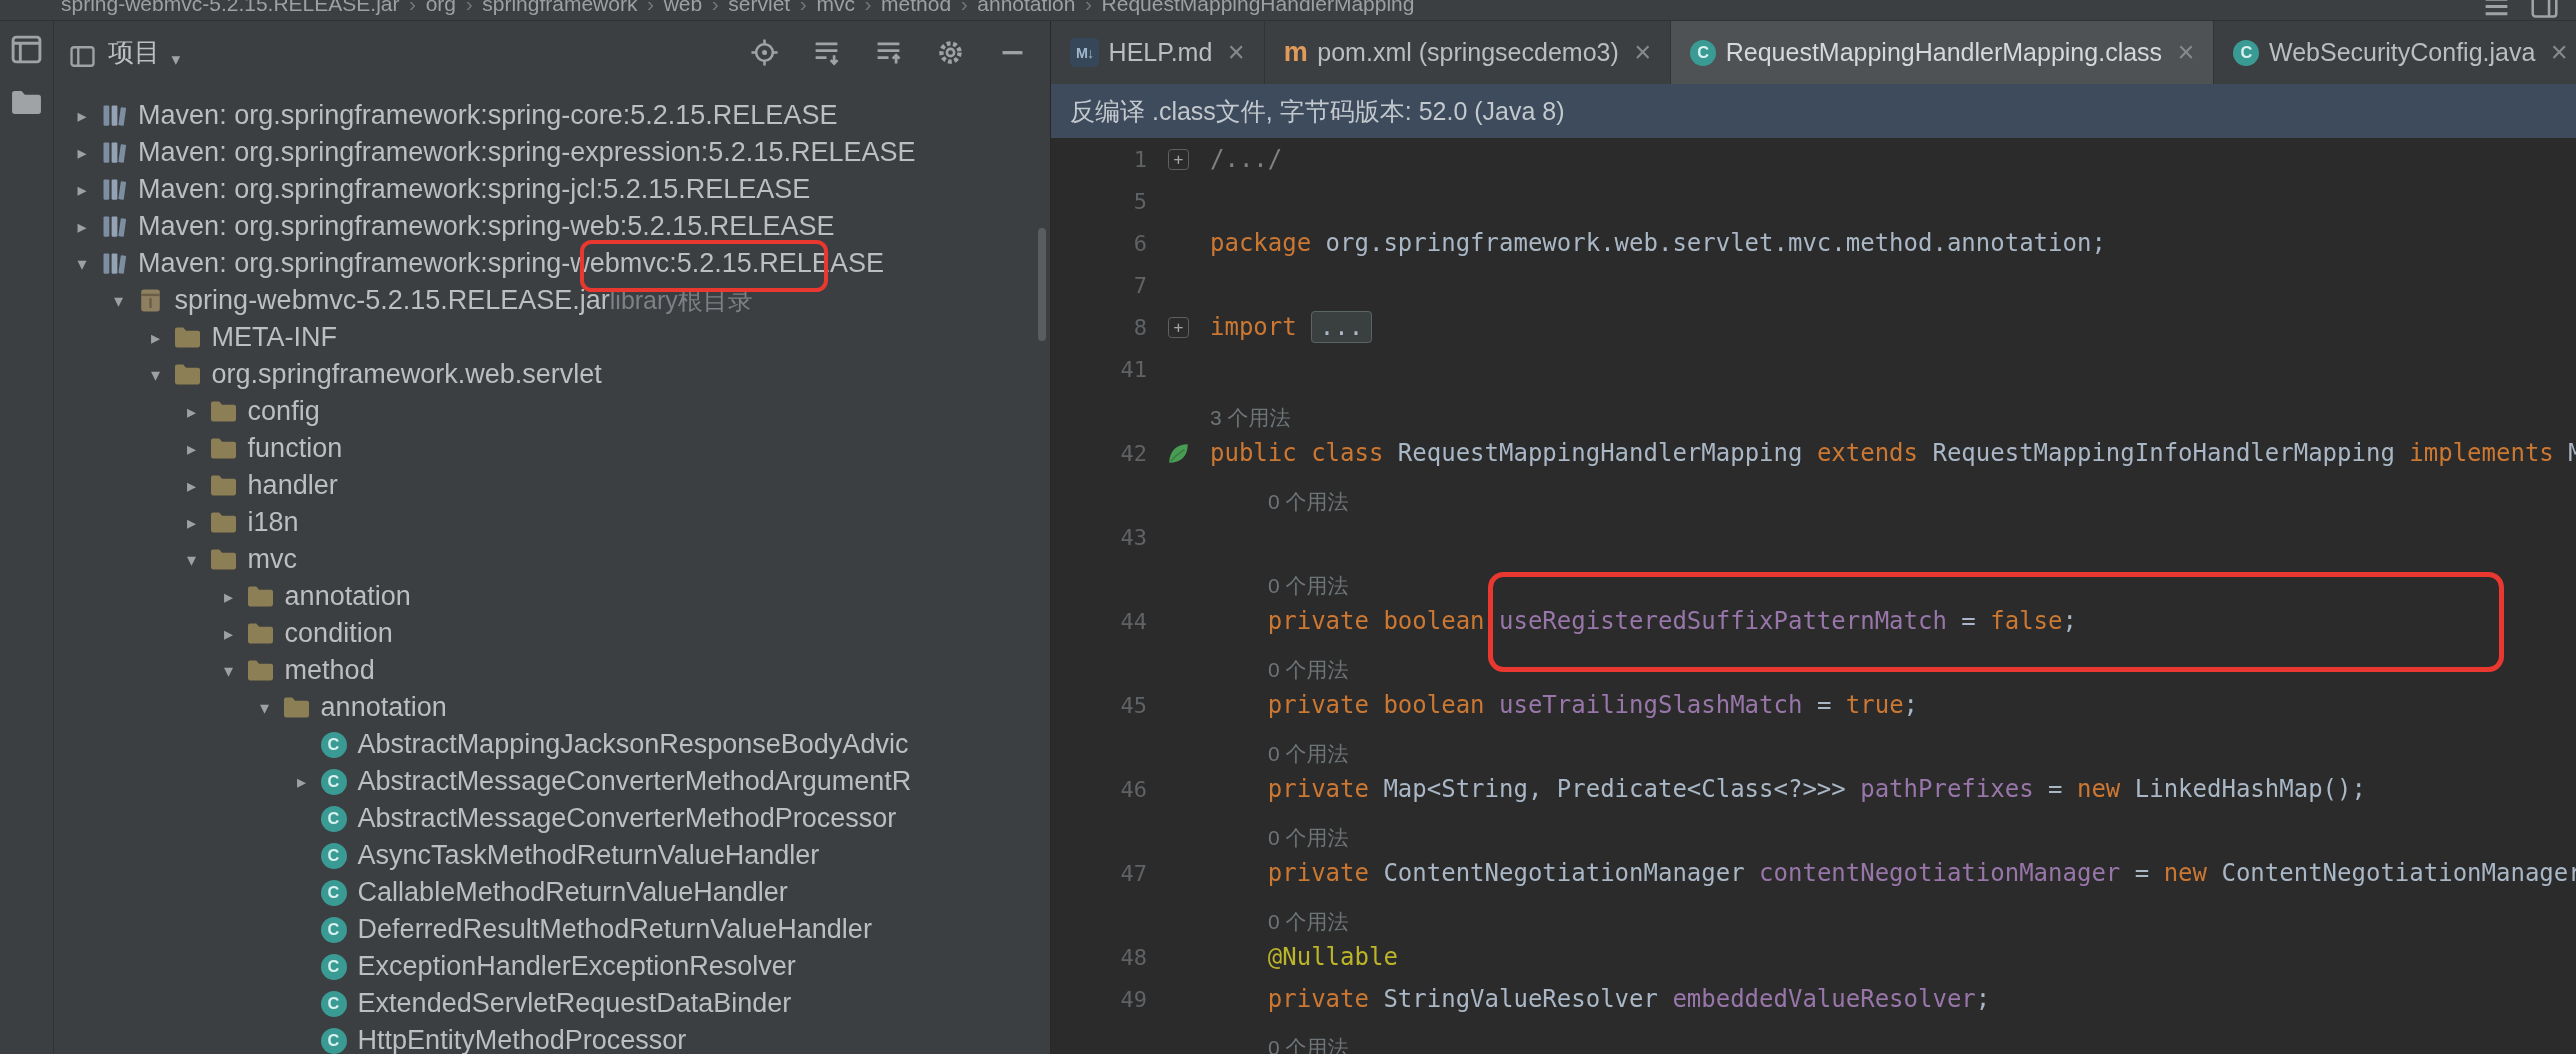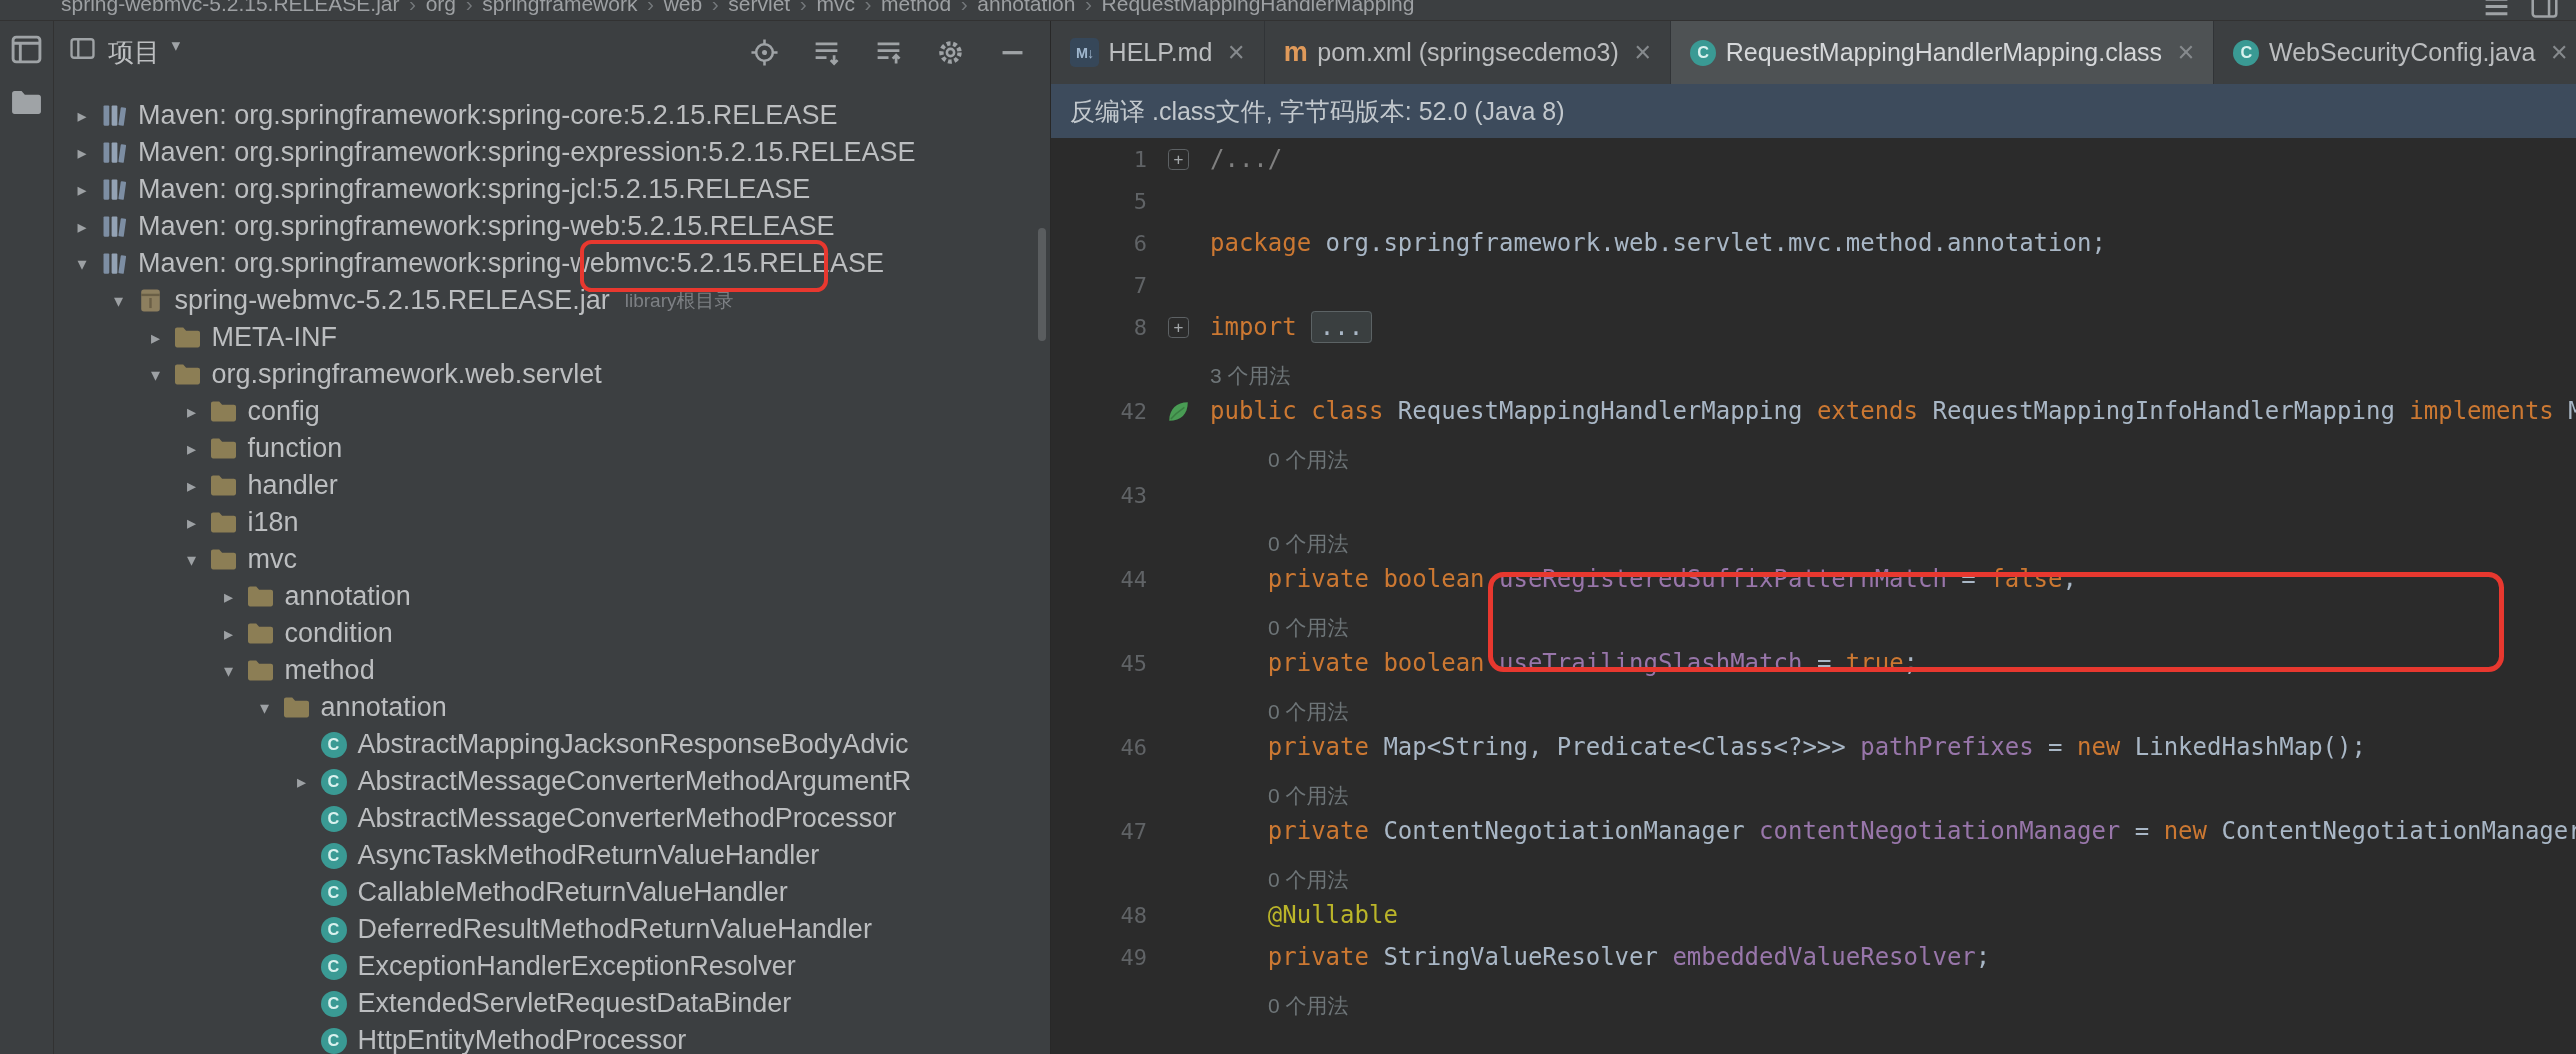--- a/index.html
+++ b/index.html
@@ -19,31 +19,31 @@
 
   
   .stripe{width:54px;flex:none;background:#3c3f41;border-right:1px solid #323232;
           display:flex;flex-direction:column;align-items:center;padding-top:9.6px;gap:15.4px}
   .stripe-btn{width:38px;height:38px;display:flex;align-items:center;justify-content:center}
 
   
   .project-panel{width:997px;flex:none;background:#3c3f41;display:flex;flex-direction:column;
                  border-right:1px solid #282828;min-height:0}
   .panel-header{height:63px;flex:none;display:flex;align-items:center;padding:0 15.4px}
-  .panel-title-group{display:flex;align-items:flex-start;gap:11.5px;font-size:26px;color:#bcbec0}
+  .panel-title-group{display:flex;align-items:flex-end;gap:11.5px;font-size:26px;color:#bcbec0}
   .panel-caret{font-size:17.3px;color:#9fa3a6}
   .panel-actions{margin-left:auto;display:flex;align-items:center;gap:33px;padding-right:7.7px}
   .action-btn{display:flex;align-items:center;justify-content:center}
 
   .tree{flex:1;position:relative;overflow:hidden;padding-top:13.4px;font-size:27px;color:#bcbec0}
   .tree-row{height:37px;display:flex;align-items:center;white-space:nowrap}
   .chevron{width:33px;flex:none;text-align:center;font-size:18px;color:#9da1a4}
   .tree-ic{width:31px;flex:none;display:flex;align-items:center;justify-content:center;margin-right:8.6px}
   .tree-label{color:#bcbec0}
-  .tree-suffix{color:#7d8084;font-size:19px;margin-left:15px}
+  .tree-suffix{color:#7d8084;font-size:25px;margin-left:0}
   .class-ball{width:26px;height:26px;border-radius:50%;background:var(--c-classicon,#3a9a94);
               color:#d9f1ee;font-size:16.3px;font-weight:700;display:flex;align-items:center;
               justify-content:center;flex:none;font-family:"Liberation Sans",sans-serif}
   .tree-annotation{position:absolute;left:526px;top:156px;width:248px;height:52px;
                    border:4.8px solid var(--c-annot,#e8382f);border-radius:11.5px;z-index:5;pointer-events:none}
   .tree-scrollbar{position:absolute;right:3.8px;top:144px;width:8.6px;height:113px;background:#5a5d5f;border-radius:4.8px;z-index:4}
 
   
   .editor-pane{flex:1;min-width:0;display:flex;flex-direction:column}
   .tabbar{height:63px;flex:none;background:#3c3f41;display:flex;align-items:stretch;overflow:hidden}
@@ -446,20 +446,25 @@
             <span class="foldcol"></span>
             <span class="code-text"></span>
           </div>
           <div class="code-row">
             <span class="lnum">8</span>
             <span class="foldcol">
               <span class="fold-marker">+</span>
             </span>
             <span class="code-text"><span class="tok-keyword">import </span><span class="tok-fold">...</span></span>
           </div>
+          <div class="code-row">
+            <span class="lnum">41</span>
+            <span class="foldcol"></span>
+            <span class="code-text"></span>
+          </div>
           <div class="hint-row">
             <span class="hint-text" style="margin-left: 159px;">3 个用法</span>
           </div>
           <div class="code-row">
             <span class="lnum">42</span>
             <span class="foldcol">
               <span class="svg-ic">
                 <svg width="27" height="27" viewBox="0 0 16 16">
                   <path d="M2.5 13.5C2.5 6.5 7 2.5 13.5 2.5 13.5 9.5 9.5 13.5 2.5 13.5Z" fill="#499C54"></path>
                   <path d="M3.5 12.5C6 9.5 8.5 7.5 11.5 5.5" stroke="#3a7d42" stroke-width="0.9" fill="none"></path>

